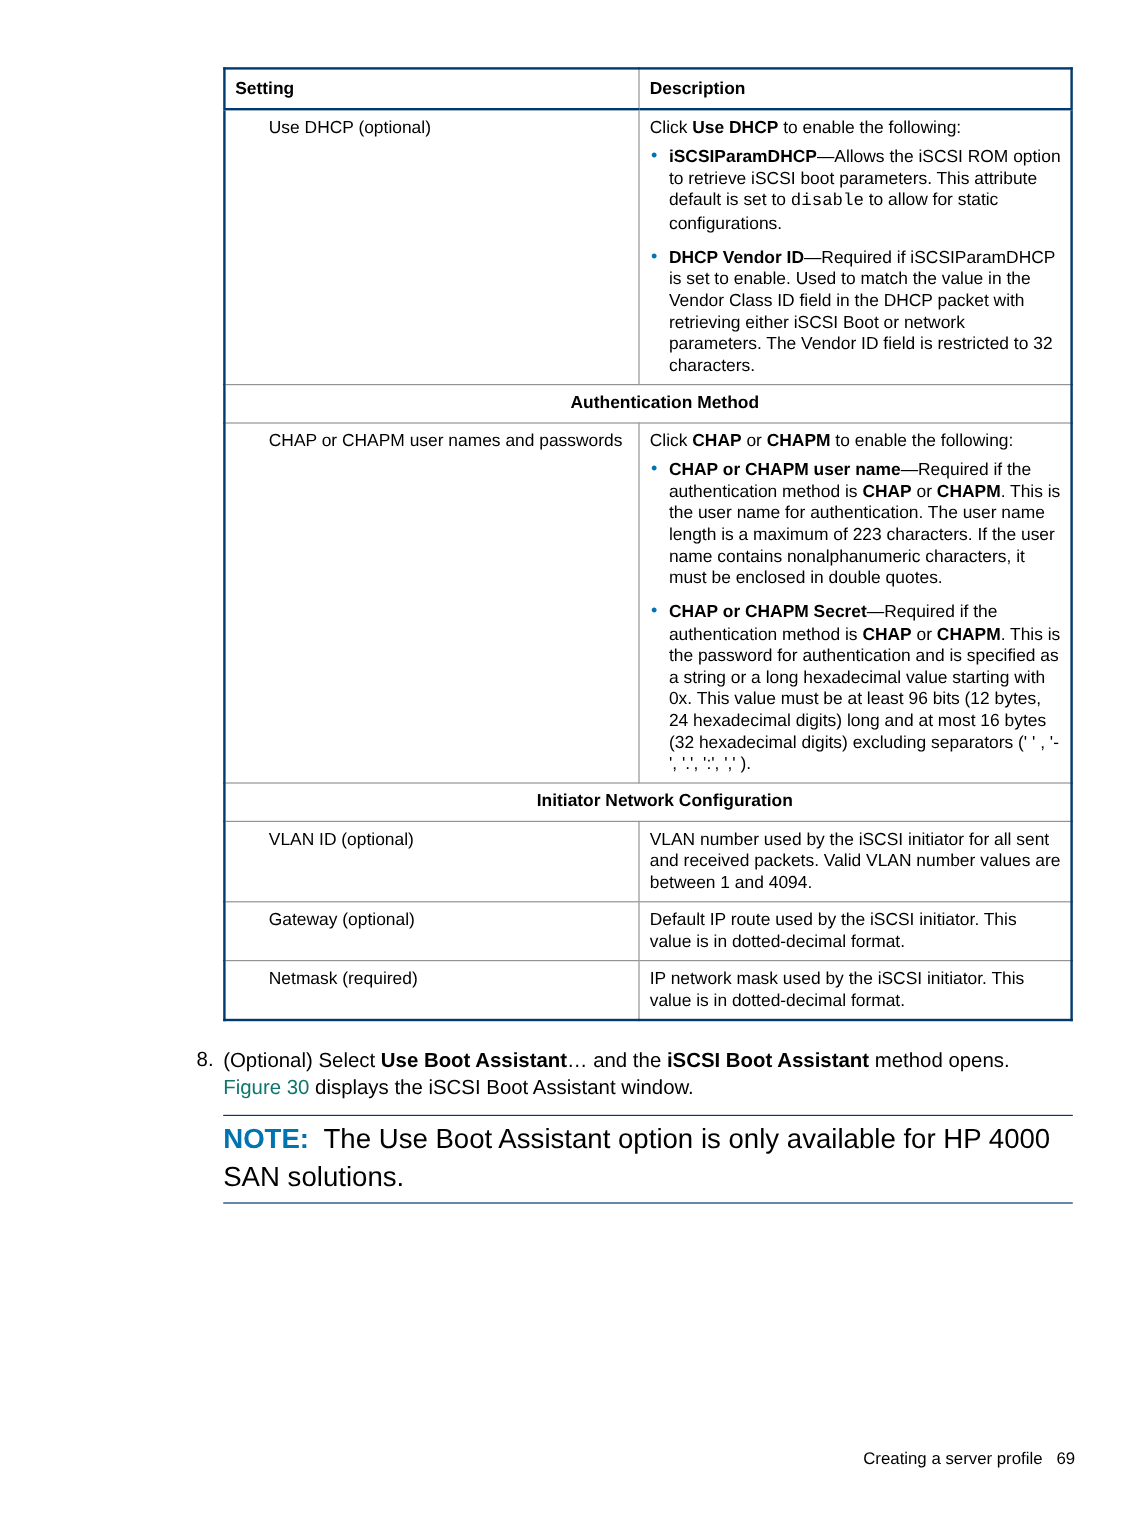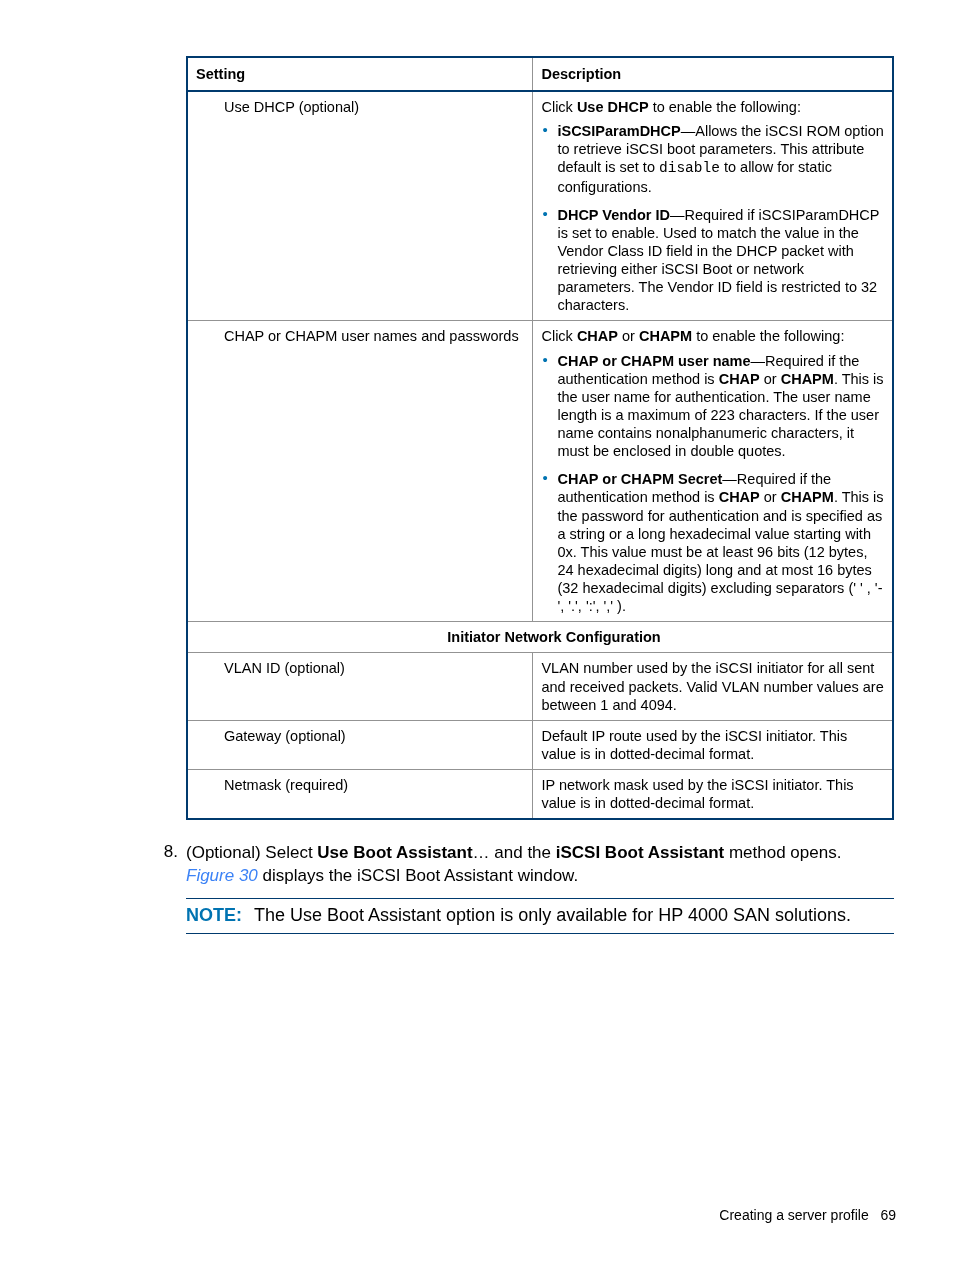--- a/index.html
+++ b/index.html
@@ -91,28 +91,28 @@
     text-align: right;
     font-size: 17px;
     padding-right: 8px;
     flex: none;
   }
   .step-body {
     flex: 1;
     font-size: 17px;
     line-height: 1.35;
   }
-  .step-body .fig-ref { color: #3b82f6; font-style: italic; }
+  .step-body .fig-ref { color: #0f766e; }
   .note-wrap {
     margin-top: 10px;
     margin-left: 52px;
     border-top: 1px solid #003a6e;
     border-bottom: 1px solid #003a6e;
     padding: 4px 0 6px 0;
-    font-size: 18px;
+    font-size: 23px;
     line-height: 1.35;
   }
   .note-label {
     color: #0073b1;
     font-weight: bold;
     display: inline-block;
     margin-right: 12px;
   }
   .footer {
     position: absolute;
@@ -148,20 +148,23 @@
               <li>
                 <b>iSCSIParamDHCP</b><span>—Allows the iSCSI ROM option to retrieve iSCSI boot parameters. This attribute default is set to </span><span class="mono">disable</span><span> to allow for static configurations.</span>
               </li>
               <li>
                 <b>DHCP Vendor ID</b><span>—Required if iSCSIParamDHCP is set to enable. Used to match the value in the Vendor Class ID field in the DHCP packet with retrieving either iSCSI Boot or network parameters. The Vendor ID field is restricted to 32 characters.</span>
               </li>
             </ul>
           </td>
         </tr>
 
+        <tr class="section-head">
+          <td colspan="2">Authentication Method</td>
+        </tr>
 
 
         <tr>
           <td>CHAP or CHAPM user names and passwords</td>
           <td>
             <span>Click </span><b>CHAP</b><span> or </span><b>CHAPM</b><span> to enable the following:</span>
             <ul class="bullets">
               <li>
                 <b>CHAP or CHAPM user name</b><span>—Required if the authentication method is </span><b>CHAP</b><span> or </span><b>CHAPM</b><span>. This is the user name for authentication. The user name length is a maximum of 223 characters. If the user name contains nonalphanumeric characters, it must be enclosed in double quotes.</span>
               </li>

